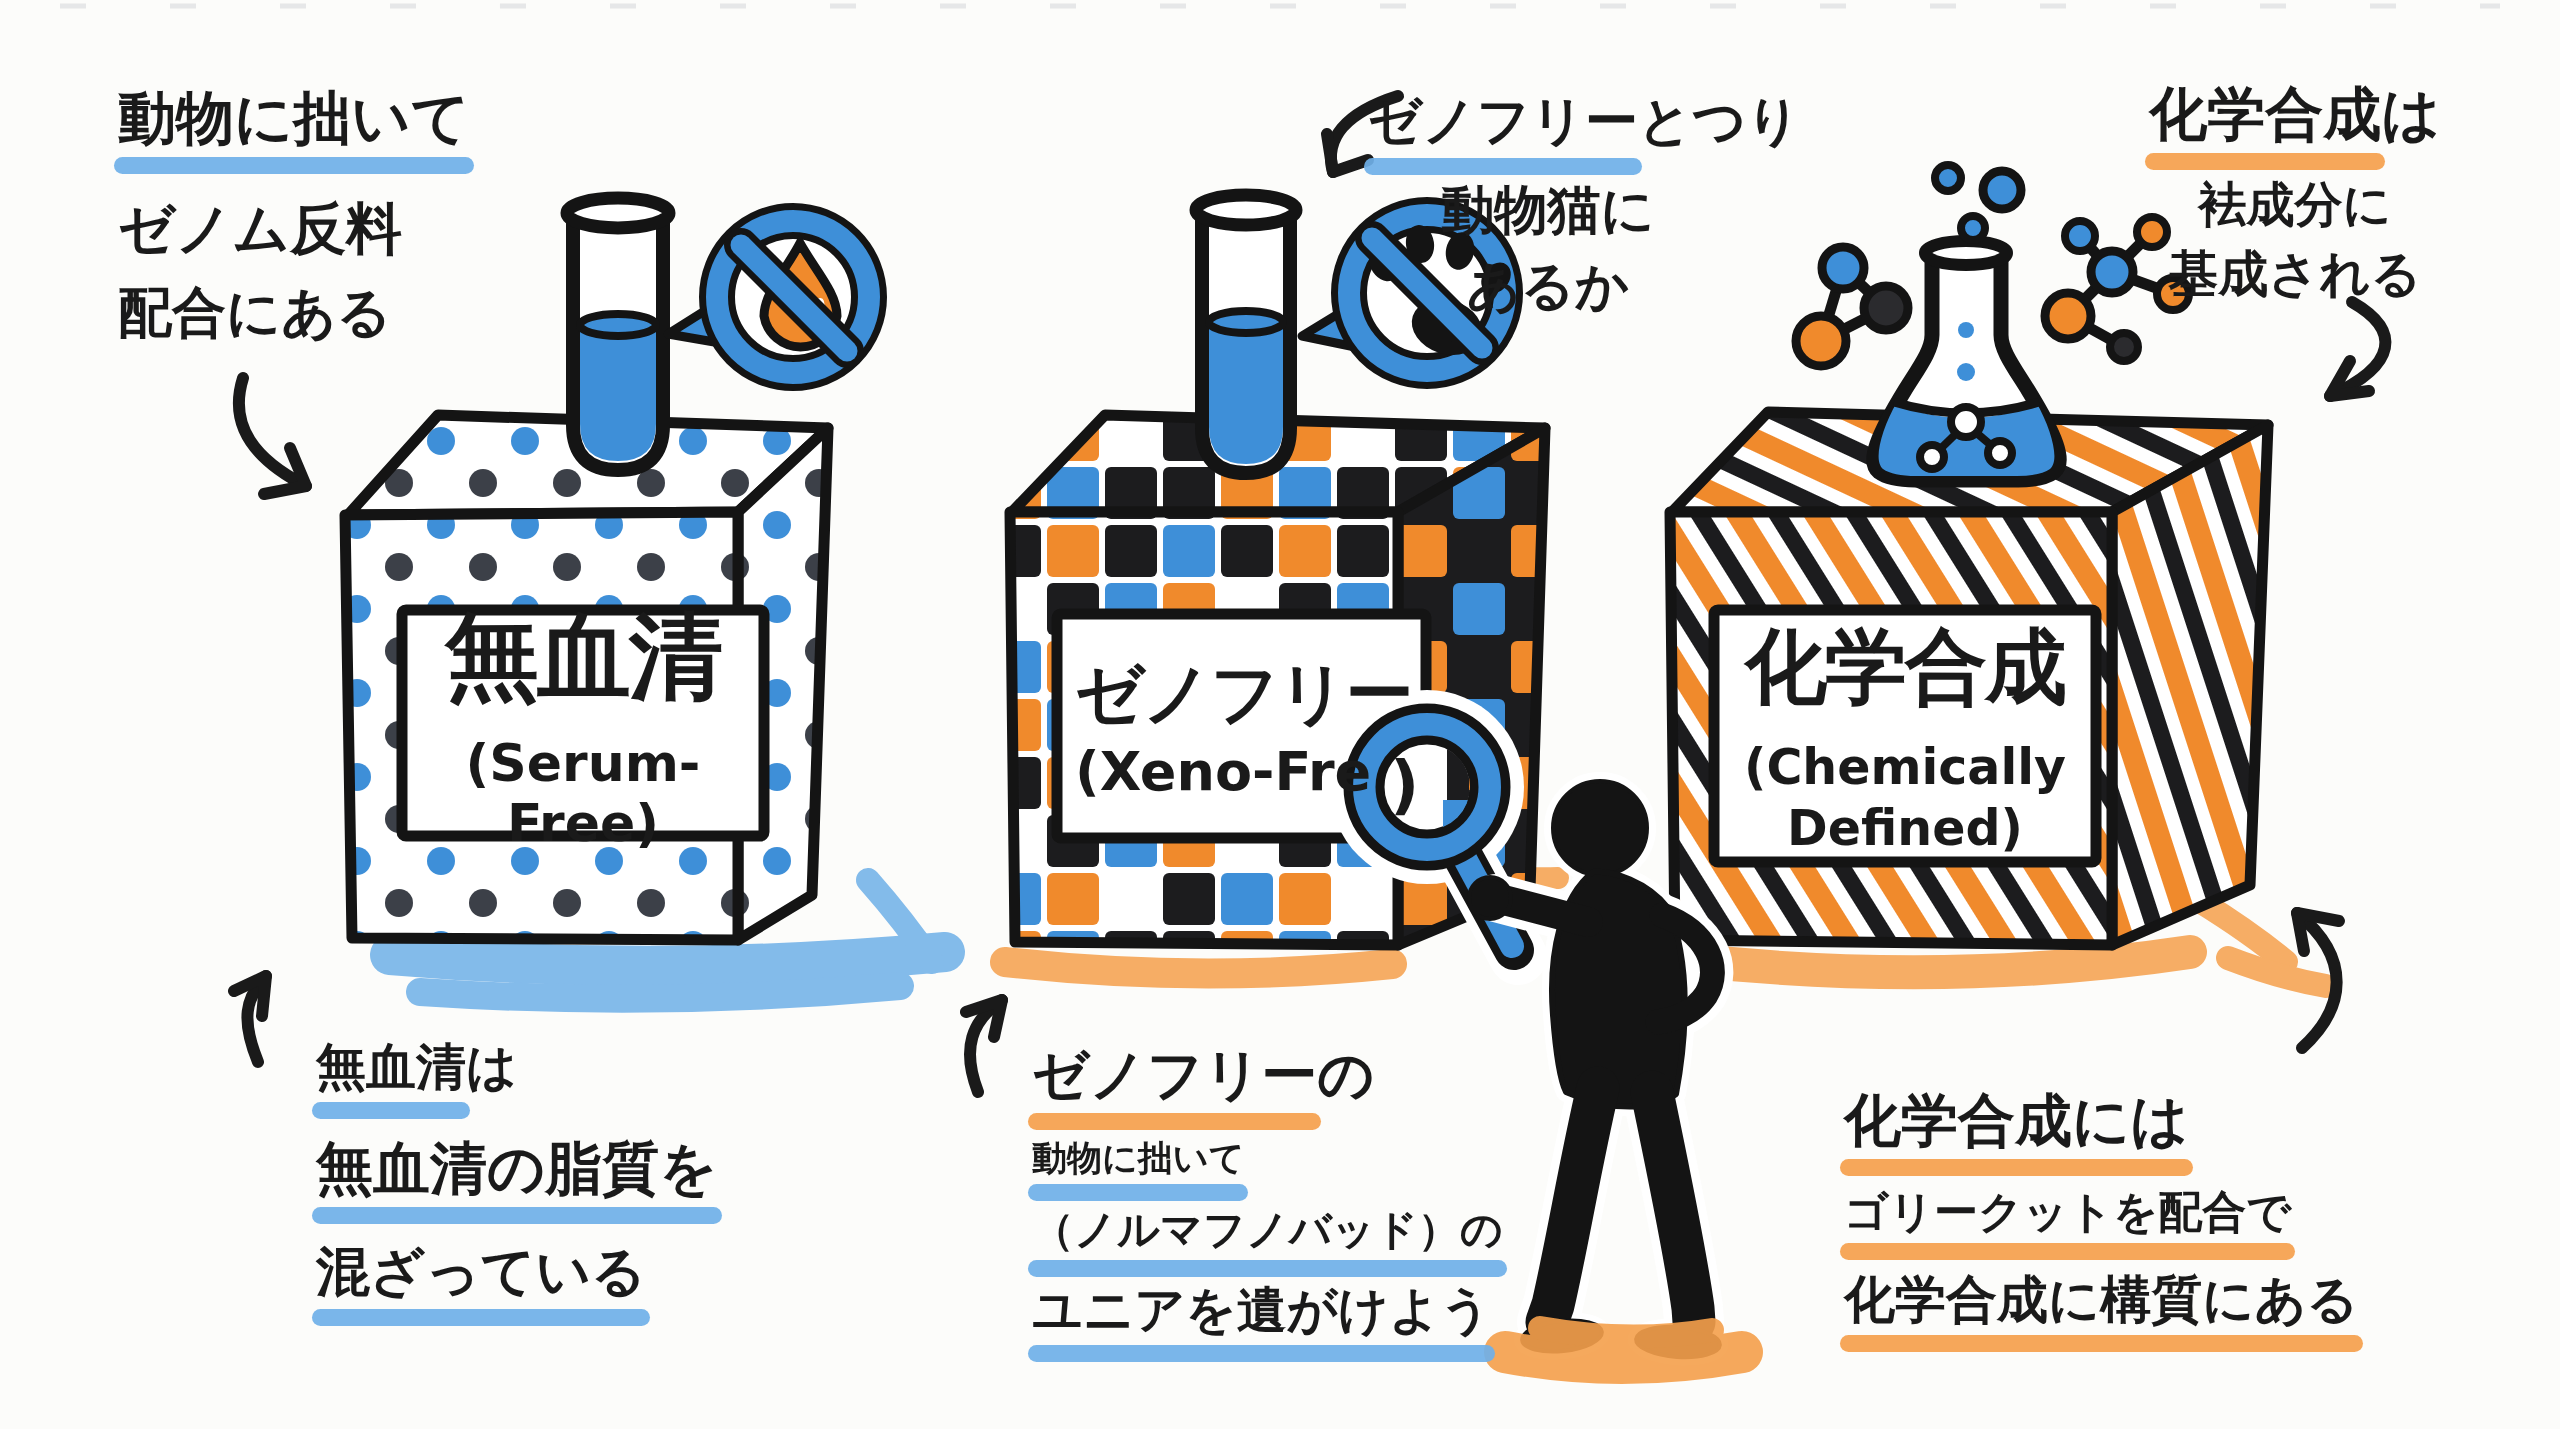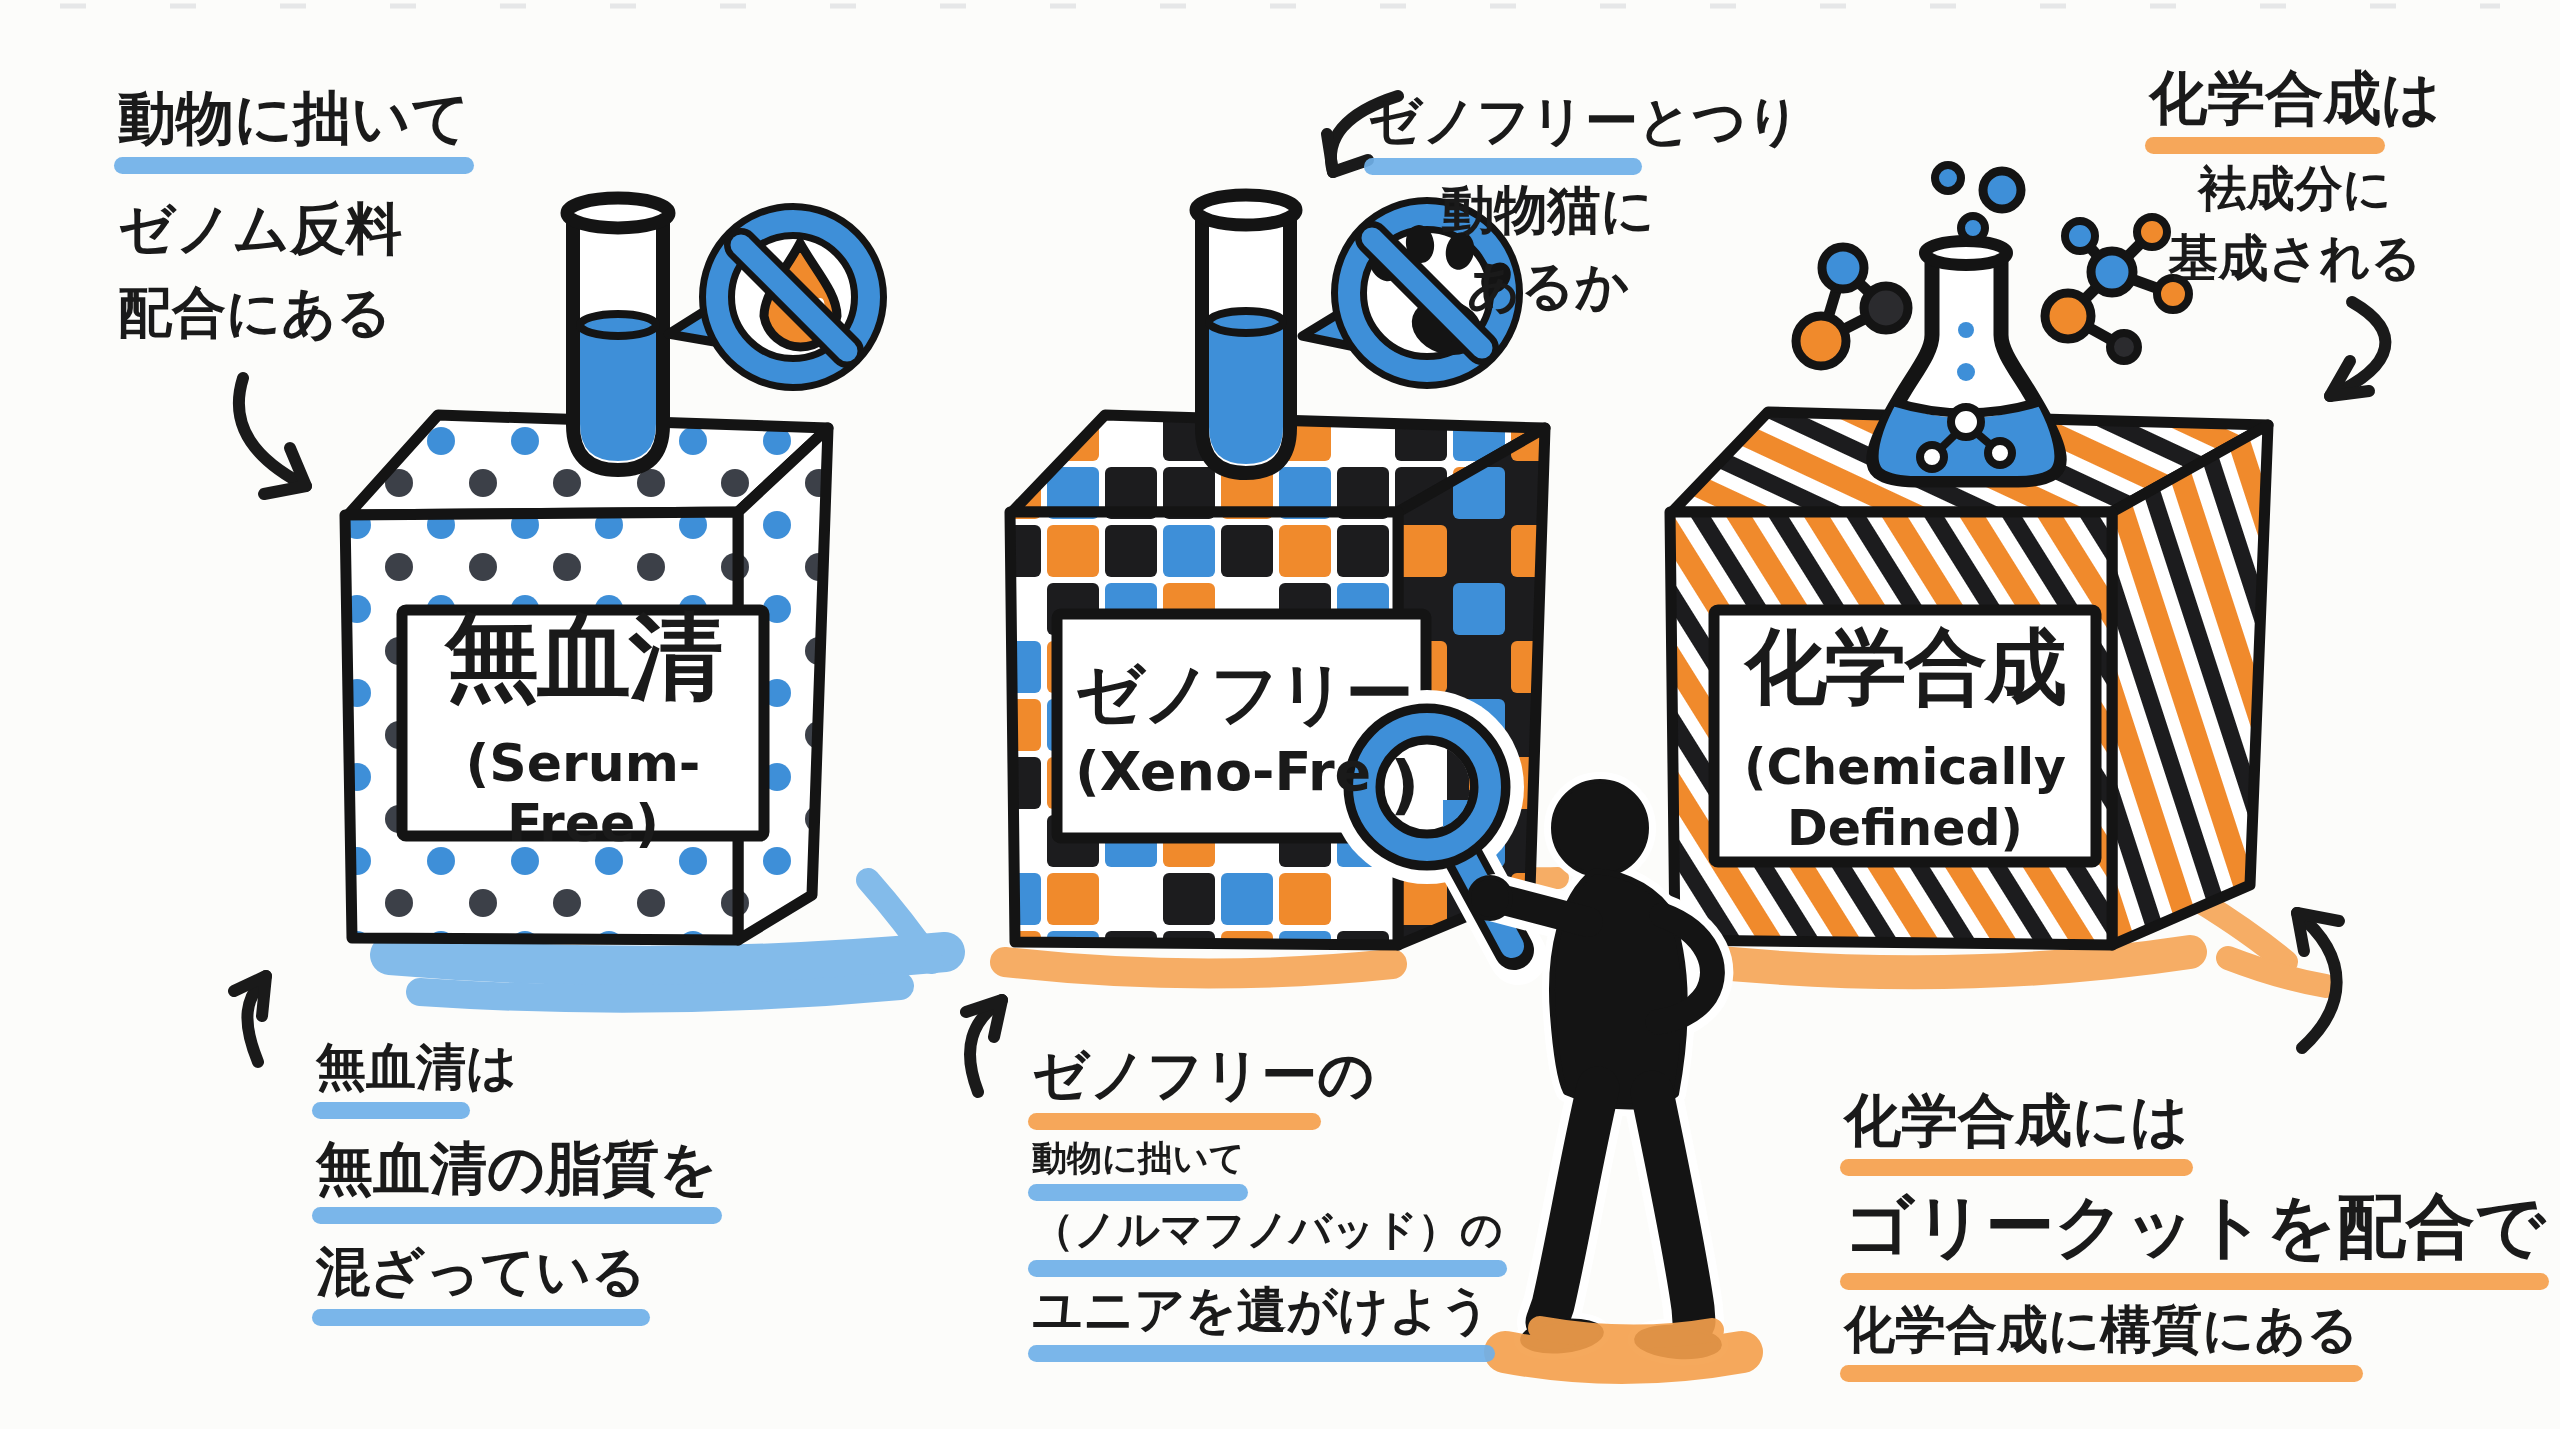--- a/index.html
+++ b/index.html
@@ -20,21 +20,21 @@
   #ann-tl{left:118px;top:84px;}
   #ann-tl .line{margin-bottom:18px;}
   #ann-tl .line:nth-child(1){font-size:58px;margin-bottom:44px;}
   #ann-tl .line:nth-child(2){font-size:56px;}
   #ann-tl .line:nth-child(3){font-size:54px;}
 
   #ann-tm{left:1368px;top:58px;width:360px;text-align:center;margin-top:32px;}
   #ann-tm .line{font-size:53px;margin-bottom:14px;}
   #ann-tm .line:nth-child(1){margin-bottom:26px;}
 
-  #ann-tr{left:2090px;top:64px;width:410px;text-align:center;}
+  #ann-tr{left:2090px;top:80px;width:410px;text-align:center;}
   #ann-tr .line{margin-bottom:12px;}
   #ann-tr .line:nth-child(1){font-size:58px;margin-bottom:28px;}
   #ann-tr .line:nth-child(2){font-size:48px;}
   #ann-tr .line:nth-child(3){font-size:50px;}
 
   #ann-bl{left:316px;top:1038px;}
   #ann-bl .line{margin-bottom:38px;}
   #ann-bl .line:nth-child(1){font-size:50px;}
   #ann-bl .line:nth-child(2){font-size:57px;}
   #ann-bl .line:nth-child(3){font-size:54px;}
@@ -42,21 +42,21 @@
   #ann-bm{left:1032px;top:1042px;}
   #ann-bm .line{margin-bottom:26px;}
   #ann-bm .line:nth-child(1){font-size:56px;margin-bottom:30px;}
   #ann-bm .line:nth-child(2){font-size:35px;font-family:Liberation Serif, serif;}
   #ann-bm .line:nth-child(3){font-size:42px;}
   #ann-bm .line:nth-child(4){font-size:50px;}
 
   #ann-br{left:1844px;top:1040px;}
   #ann-br .line{margin-bottom:32px;}
   #ann-br .line:nth-child(1){font-size:57px;margin-top:47px;}
-  #ann-br .line:nth-child(2){font-size:69px;}
+  #ann-br .line:nth-child(2){font-size:44px;}
   #ann-br .line:nth-child(3){font-size:51px;}
 
   
   .label{position:absolute;z-index:3;display:flex;flex-direction:column;
          align-items:center;justify-content:center;font-weight:700;text-align:center;}
   .label .title{letter-spacing:-2px;}
   #label-1{left:398px;top:606px;width:370px;height:234px;}
   #label-1 .title{font-size:94px;}
   #label-1 .subtitle{font-size:52px;margin-top:12px;}
   #label-2{left:1053px;top:610px;width:377px;height:232px;align-items:flex-start;padding-left:22px;box-sizing:border-box;}

